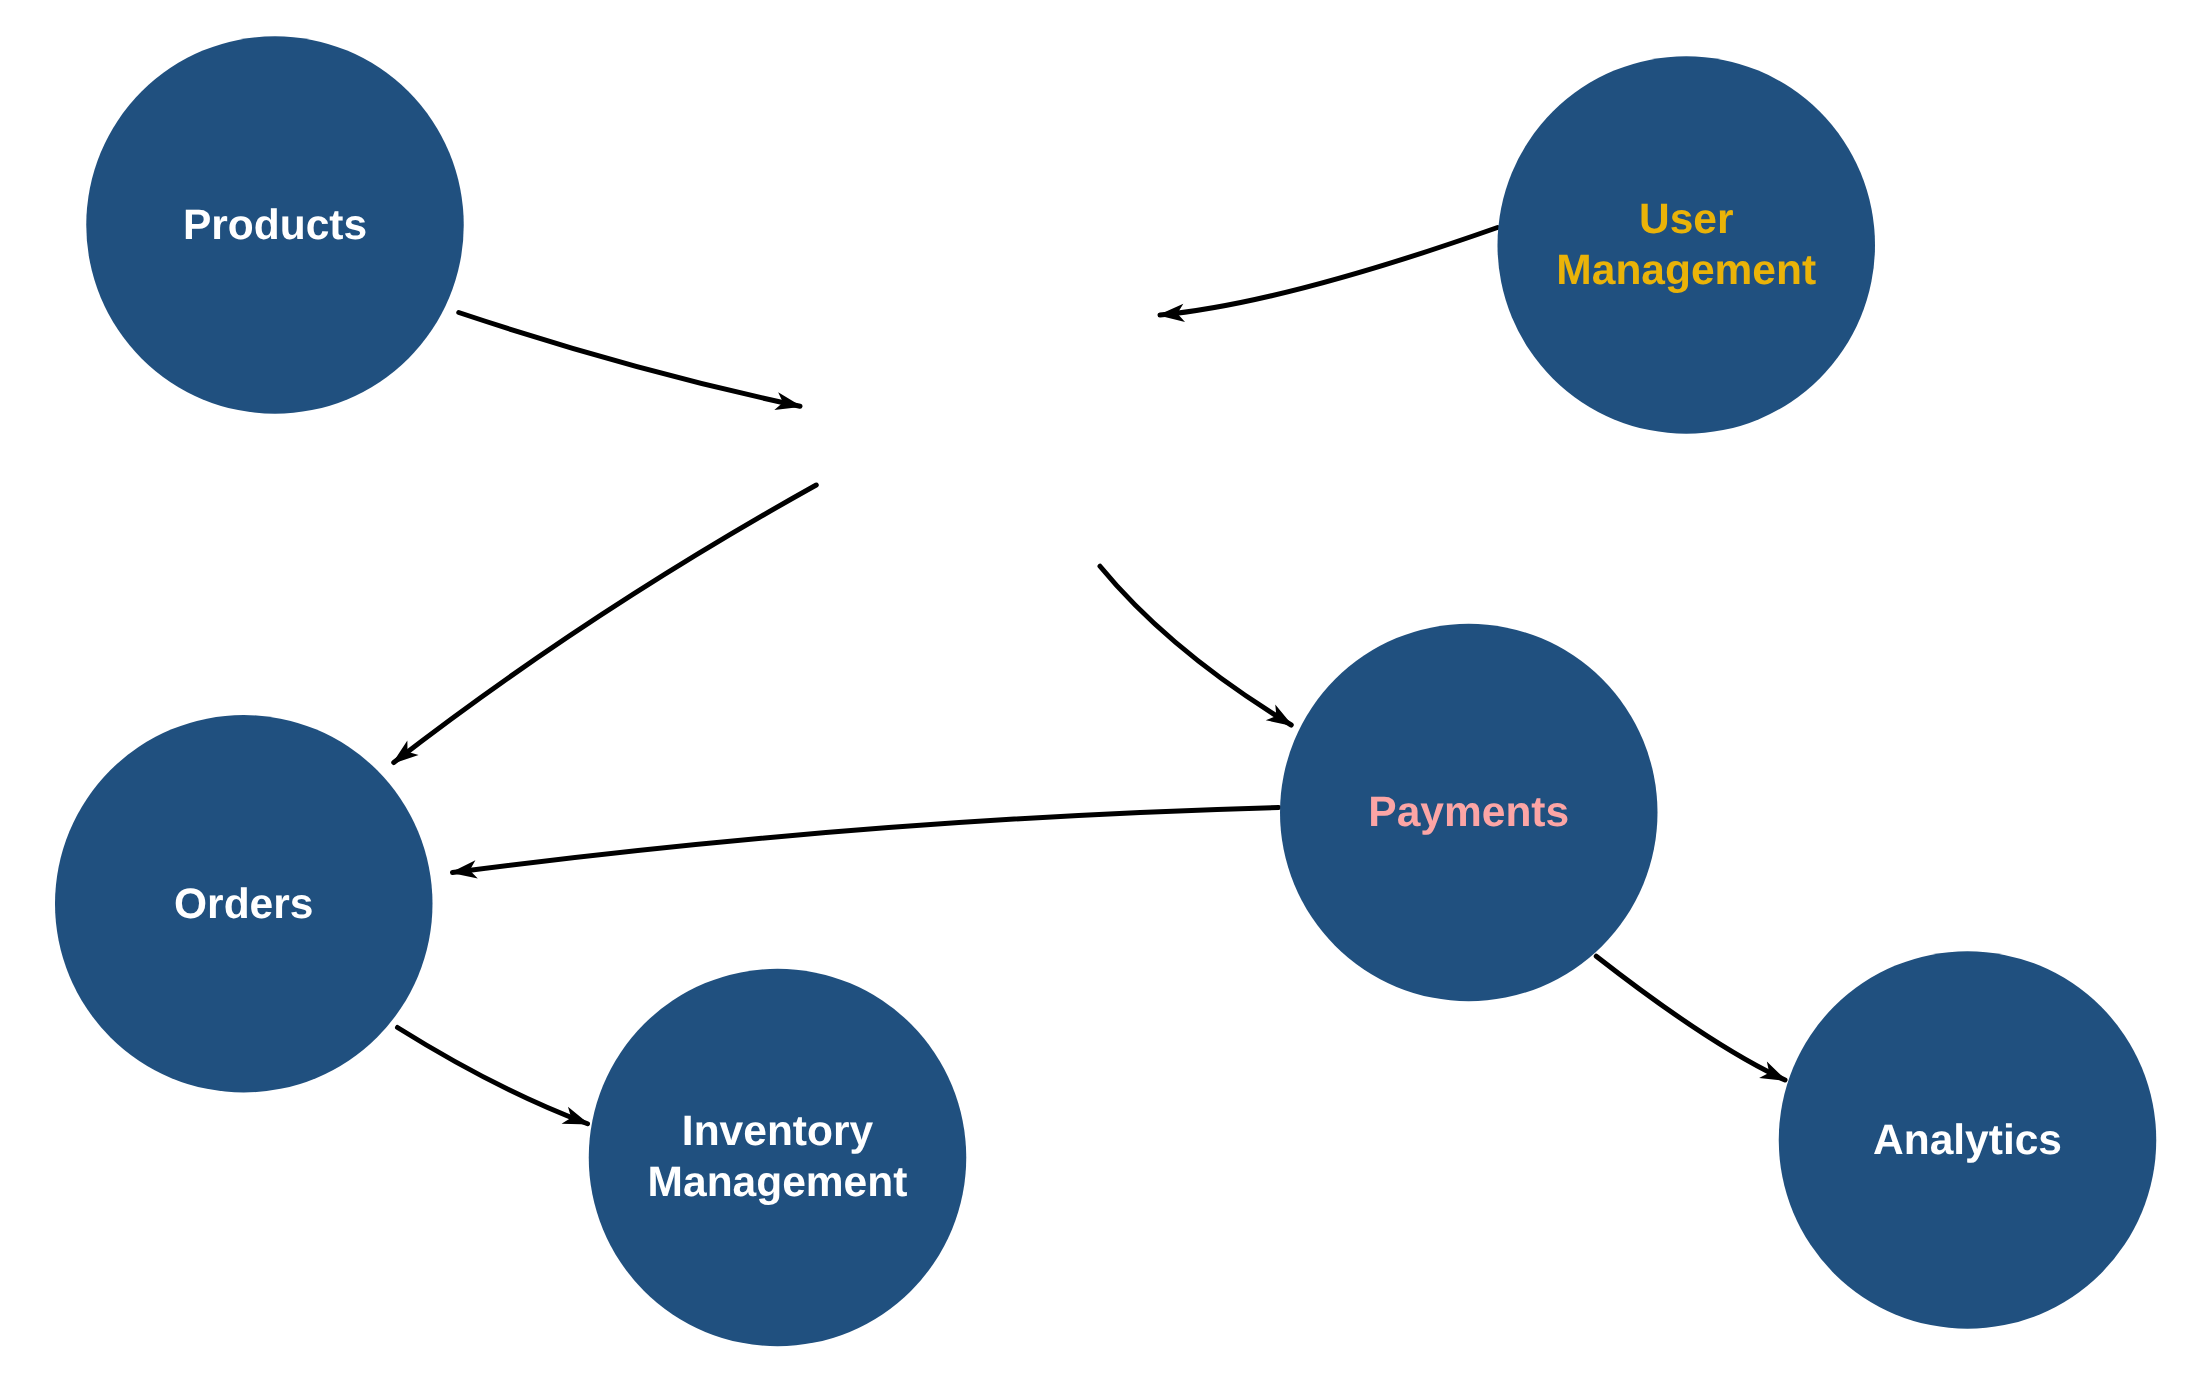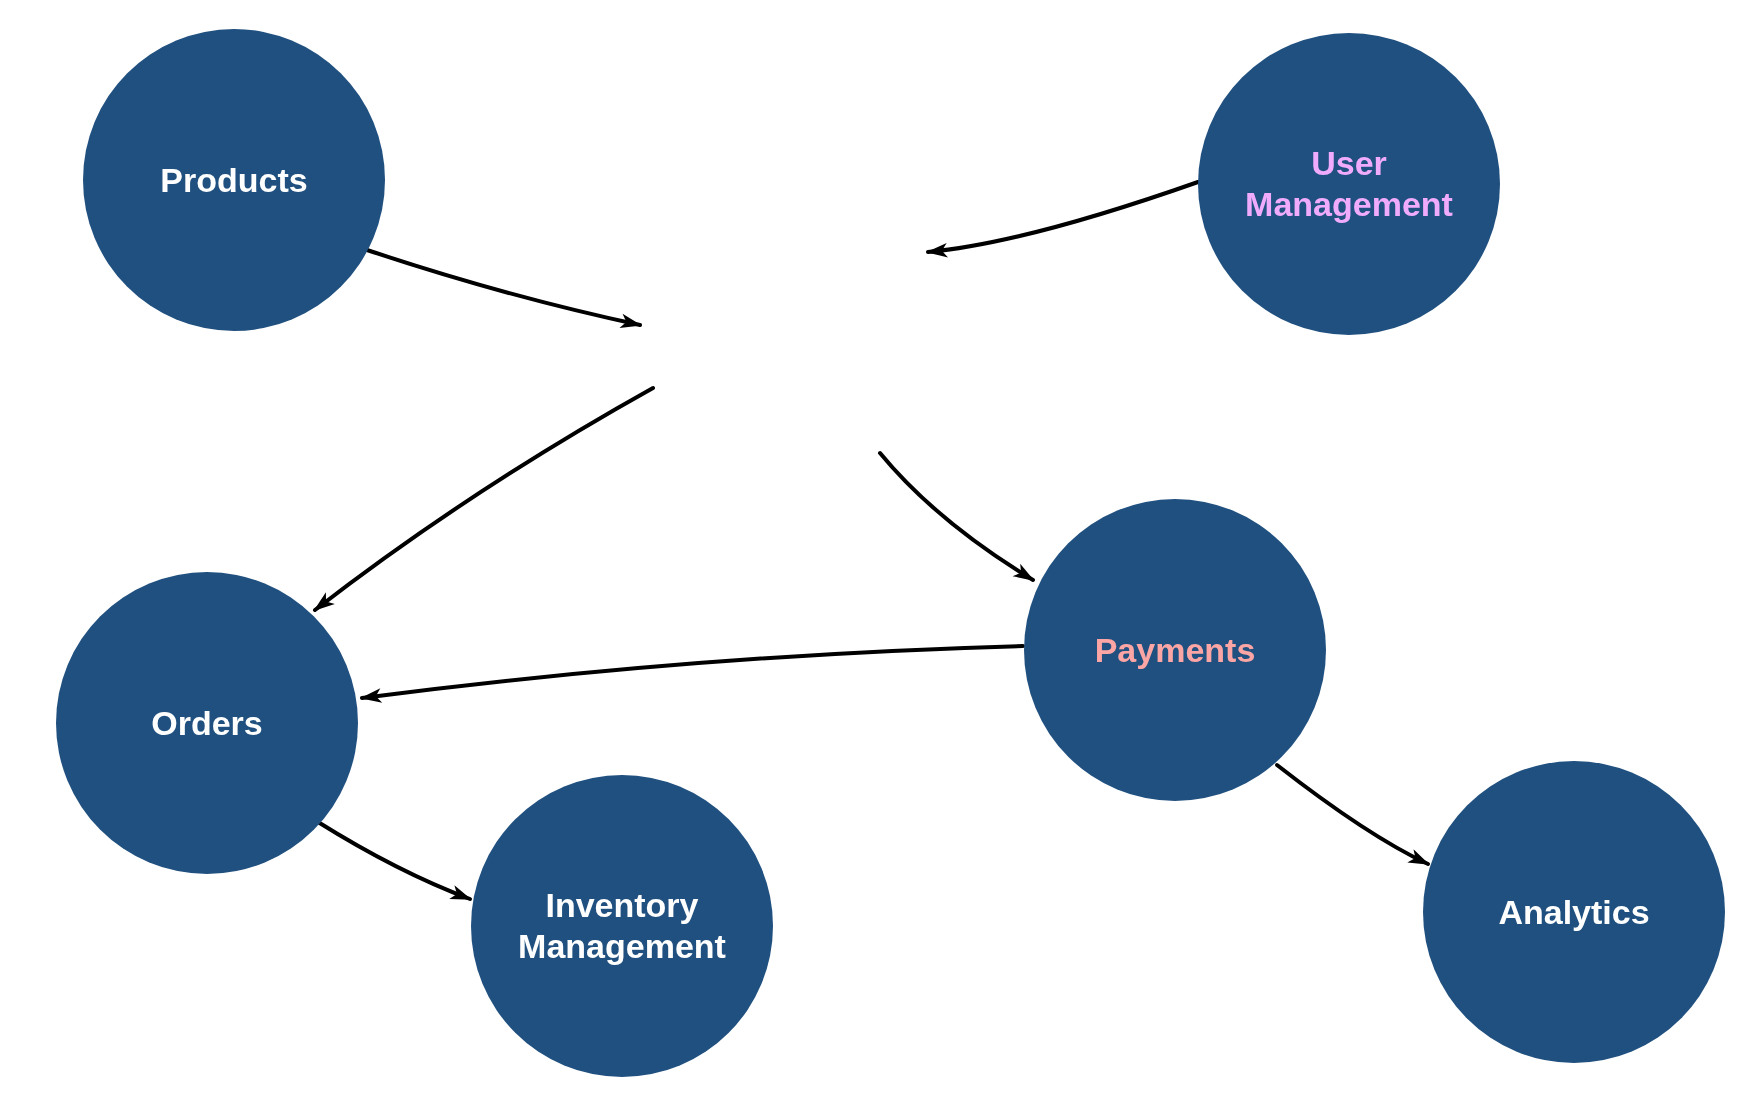--- a/index.html
+++ b/index.html
@@ -58,34 +58,34 @@
       <path d="M 367,250 Q 505,296 640,325" marker-end="url(#arrowhead)"></path>
       <path d="M 1198,182 Q 1025,243 928,252" marker-end="url(#arrowhead)"></path>
       <path d="M 880,453 Q 936,521 1033,580" marker-end="url(#arrowhead)"></path>
       <path d="M 653,388 Q 470,490 315,610" marker-end="url(#arrowhead)"></path>
       <path d="M 1023,646 Q 692,655 362,698" marker-end="url(#arrowhead)"></path>
       <path d="M 318,822 Q 398,872 470,899" marker-end="url(#arrowhead)"></path>
       <path d="M 1277,765 Q 1368,836 1428,864" marker-end="url(#arrowhead)"></path>
     </g>
   </svg>
 
-  <div class="node" style="left: 83px; top: 29px; background: rgb(32, 80, 127); color: rgb(255, 255, 255);">
+  <div class="node" style="left: 69px; top: 29px; background: rgb(32, 80, 127); color: rgb(255, 255, 255);">
     <span class="label">Products</span>
   </div>
 
-  <div class="node" style="left: 1198px; top: 33px; background: rgb(32, 80, 127); color: #f0abfc;">
+  <div class="node" style="left: 1198px; top: 45px; background: rgb(32, 80, 127); color: #eab308;">
     <span class="label">User Management</span>
   </div>
 
 
   <div class="node" style="left: 1024px; top: 499px; background: rgb(32, 80, 127); color: #fca5a5;">
     <span class="label">Payments</span>
   </div>
 
-  <div class="node" style="left: 56px; top: 572px; background: rgb(32, 80, 127); color: rgb(255, 255, 255);">
+  <div class="node" style="left: 44px; top: 572px; background: rgb(32, 80, 127); color: rgb(255, 255, 255);">
     <span class="label">Orders</span>
   </div>
 
   <div class="node" style="left: 1423px; top: 761px; background: rgb(32, 80, 127); color: rgb(255, 255, 255);">
     <span class="label">Analytics</span>
   </div>
 
   <div class="node" style="left: 471px; top: 775px; background: rgb(32, 80, 127); color: rgb(255, 255, 255);">
     <span class="label">Inventory Management</span>
   </div>

